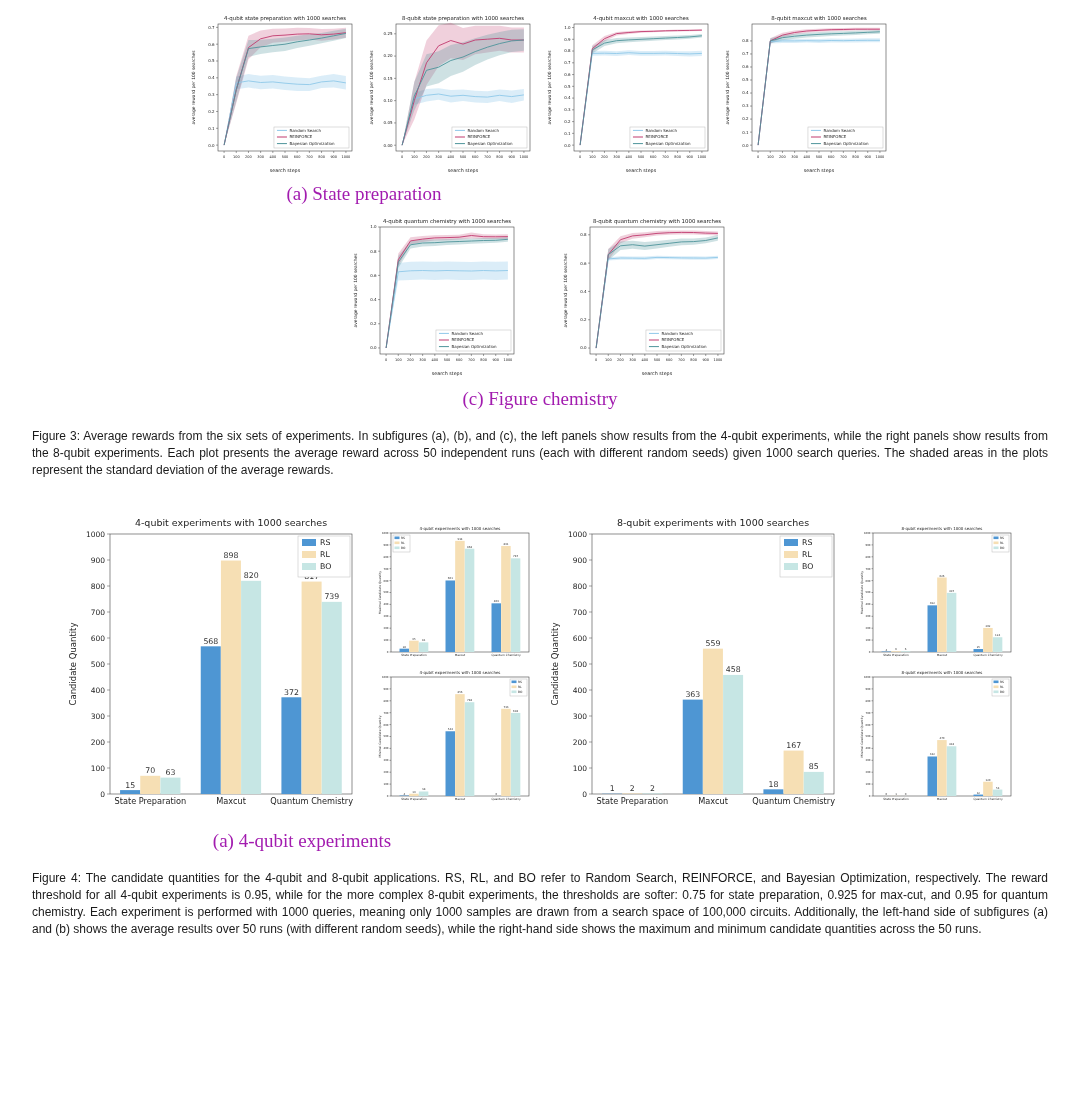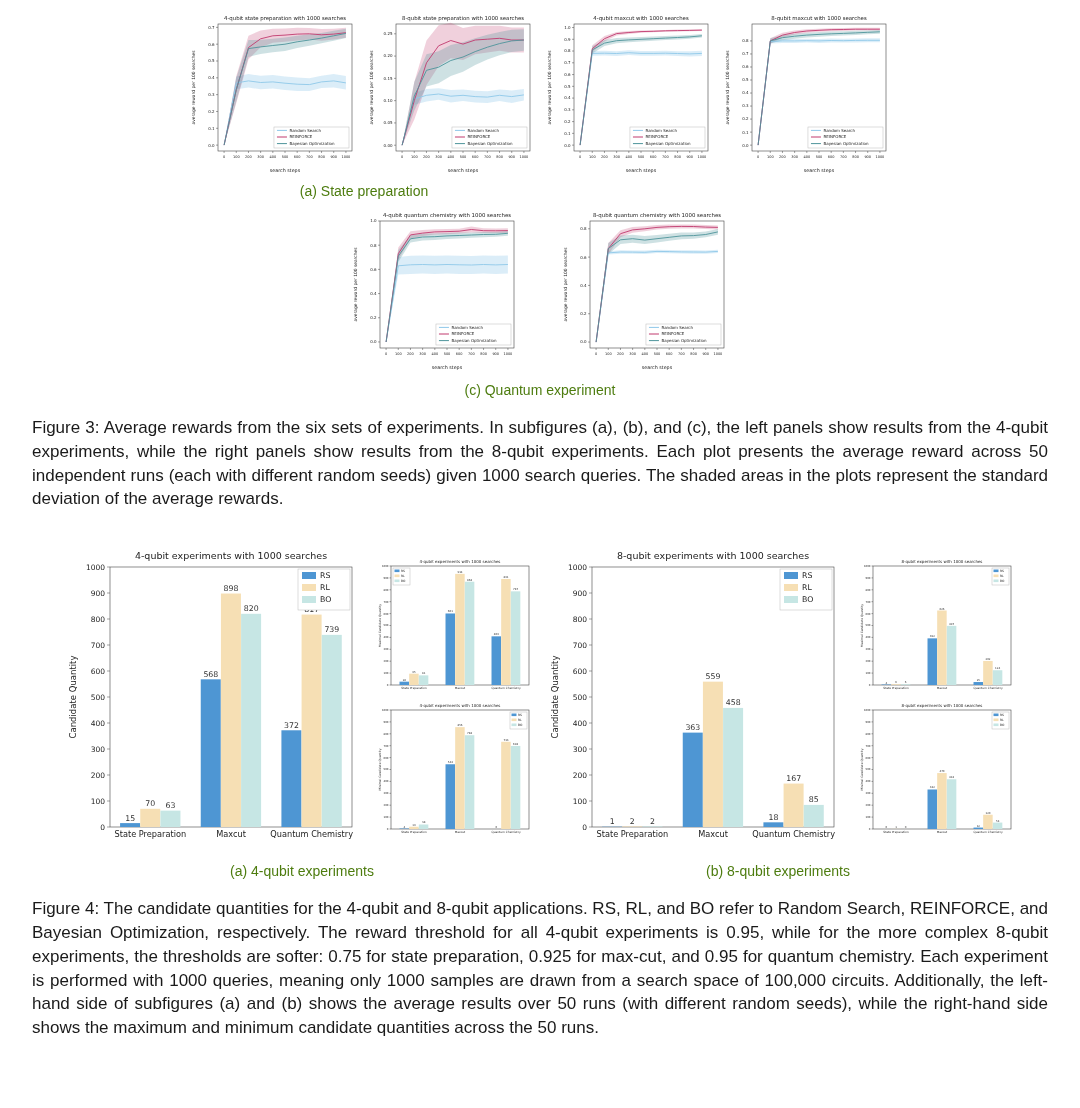--- a/index.html
+++ b/index.html
@@ -4,23 +4,23 @@
 <style>
   html,body{margin:0;padding:0;background:#ffffff;}
   .page{width:1080px;height:1108px;box-sizing:border-box;padding-top:10px;
         font-family:"Liberation Sans",sans-serif;color:#1a1a1a;overflow:hidden;background:#fff;}
   .row{display:flex;justify-content:center;align-items:flex-start;}
   .charts4{gap:8px;margin-top:2px;}
   .charts2{gap:40px;margin-top:10px;}
   .lc{width:170px;height:163px;}
   .subrow{display:flex;margin:8px auto 0;}
   .subrow .half{width:50%;text-align:center;}
-  .sublabel{font-size:14px;color:#4d7c0f;}
+  .sublabel{font-size:19px;color:#a21caf;font-family:Liberation Serif, serif;}
   .center-label{text-align:center;margin-top:10px;}
-  .caption{font-size:17px;line-height:1.4;text-align:justify;margin:18px 32px 0;}
+  .caption{font-size:12px;line-height:1.4;text-align:justify;margin:18px 32px 0;}
   .fig4row{gap:12px;margin-top:30px;}
   .bc.big{width:300px;height:312px;}
   .minicol{display:flex;flex-direction:column;gap:2px;margin-top:14px;}
   .bc.mini{width:158px;height:142px;}
   .fig4labels{margin-top:10px;width:952px;}
   .f3labels{width:704px;}
   svg text{font-family:"DejaVu Sans","Liberation Sans",sans-serif;}
 </style>
 </head>
 <body>
@@ -364,21 +364,21 @@
             <polyline points="36.1,133.1 48.3,39.6 60.5,30.8 72.6,29.7 84.8,31.1 97.0,29.7 109.2,28.3 121.4,26.9 133.5,26.6 145.7,25.5 157.9,22.9" fill="none" stroke="#4e949b" stroke-width="0.9"></polyline>
             <rect x="85.96" y="115" width="75.04" height="21" fill="#fff" stroke="#bbb" stroke-width="0.5"></rect>
             <line x1="88.96" y1="118.39999999999999" x2="98.96" y2="118.39999999999999" stroke="#8ec8e9" stroke-width="1"></line>
             <text x="101.46" y="119.8" font-size="4" text-anchor="start" fill="#222">Random Search</text>
             <line x1="88.96" y1="124.99999999999999" x2="98.96" y2="124.99999999999999" stroke="#c13a6e" stroke-width="1"></line>
             <text x="101.46" y="126.39999999999999" font-size="4" text-anchor="start" fill="#222">REINFORCE</text>
             <line x1="88.96" y1="131.6" x2="98.96" y2="131.6" stroke="#4e949b" stroke-width="1"></line>
             <text x="101.46" y="133" font-size="4" text-anchor="start" fill="#222">Bayesian Optimization</text>
           </svg></div>
     </div>
-    <div class="sublabel center-label">(c) Quantum experiment</div>
+    <div class="sublabel center-label">(c) Figure chemistry</div>
     <p class="caption">Figure 3:  Average rewards from the six sets of experiments.  In subfigures (a), (b), and (c), the left panels show results from the 4-qubit experiments, while the right panels show results from the 8-qubit experiments.  Each plot presents the average reward across 50 independent runs (each with different random seeds) given 1000 search queries. The shaded areas in the plots represent the standard deviation of the average rewards.</p>
   </section>
 
   <section>
     <div class="row fig4row">
       <div class="bc big"><svg width="300" height="312">
             <rect x="46" y="26" width="242" height="260" fill="#fff" stroke="#444" stroke-width="0.6"></rect>
             <text x="167" y="18" font-size="9.5" text-anchor="middle" fill="#222">4-qubit experiments with 1000 searches</text>
             <line x1="43" y1="286" x2="46" y2="286" stroke="#444" stroke-width="0.5"></line>
             <text x="41" y="288.625" font-size="7.5" text-anchor="end" fill="#222">0</text>
@@ -704,18 +704,17 @@
               <text x="142" y="16.9" font-size="3" text-anchor="start" fill="#222">RS</text>
               <rect x="135.5" y="19.5" width="5" height="2.6" fill="#f6dfb4"></rect>
               <text x="142" y="21.9" font-size="3" text-anchor="start" fill="#222">RL</text>
               <rect x="135.5" y="24.5" width="5" height="2.6" fill="#c6e6e4"></rect>
               <text x="142" y="26.9" font-size="3" text-anchor="start" fill="#222">BO</text>
             </svg></div>
       </div>
     </div>
     <div class="subrow fig4labels">
       <div class="half sublabel">(a) 4-qubit experiments</div>
-      <div class="half sublabel">(b) 8-qubit experiments</div>
     </div>
     <p class="caption">Figure 4:  The candidate quantities for the 4-qubit and 8-qubit applications.  RS, RL, and BO refer to Random Search, REINFORCE, and Bayesian Optimization, respectively.  The reward threshold for all 4-qubit experiments is 0.95, while for the more complex 8-qubit experiments, the thresholds are softer:  0.75 for state preparation, 0.925 for max-cut, and 0.95 for quantum chemistry.  Each experiment is performed with 1000 queries, meaning only 1000 samples are drawn from a search space of 100,000 circuits.  Additionally, the left-hand side of subfigures (a) and (b) shows the average results over 50 runs (with different random seeds), while the right-hand side shows the maximum and minimum candidate quantities across the 50 runs.</p>
   </section>
 
 </div>
 
 </body></html>

